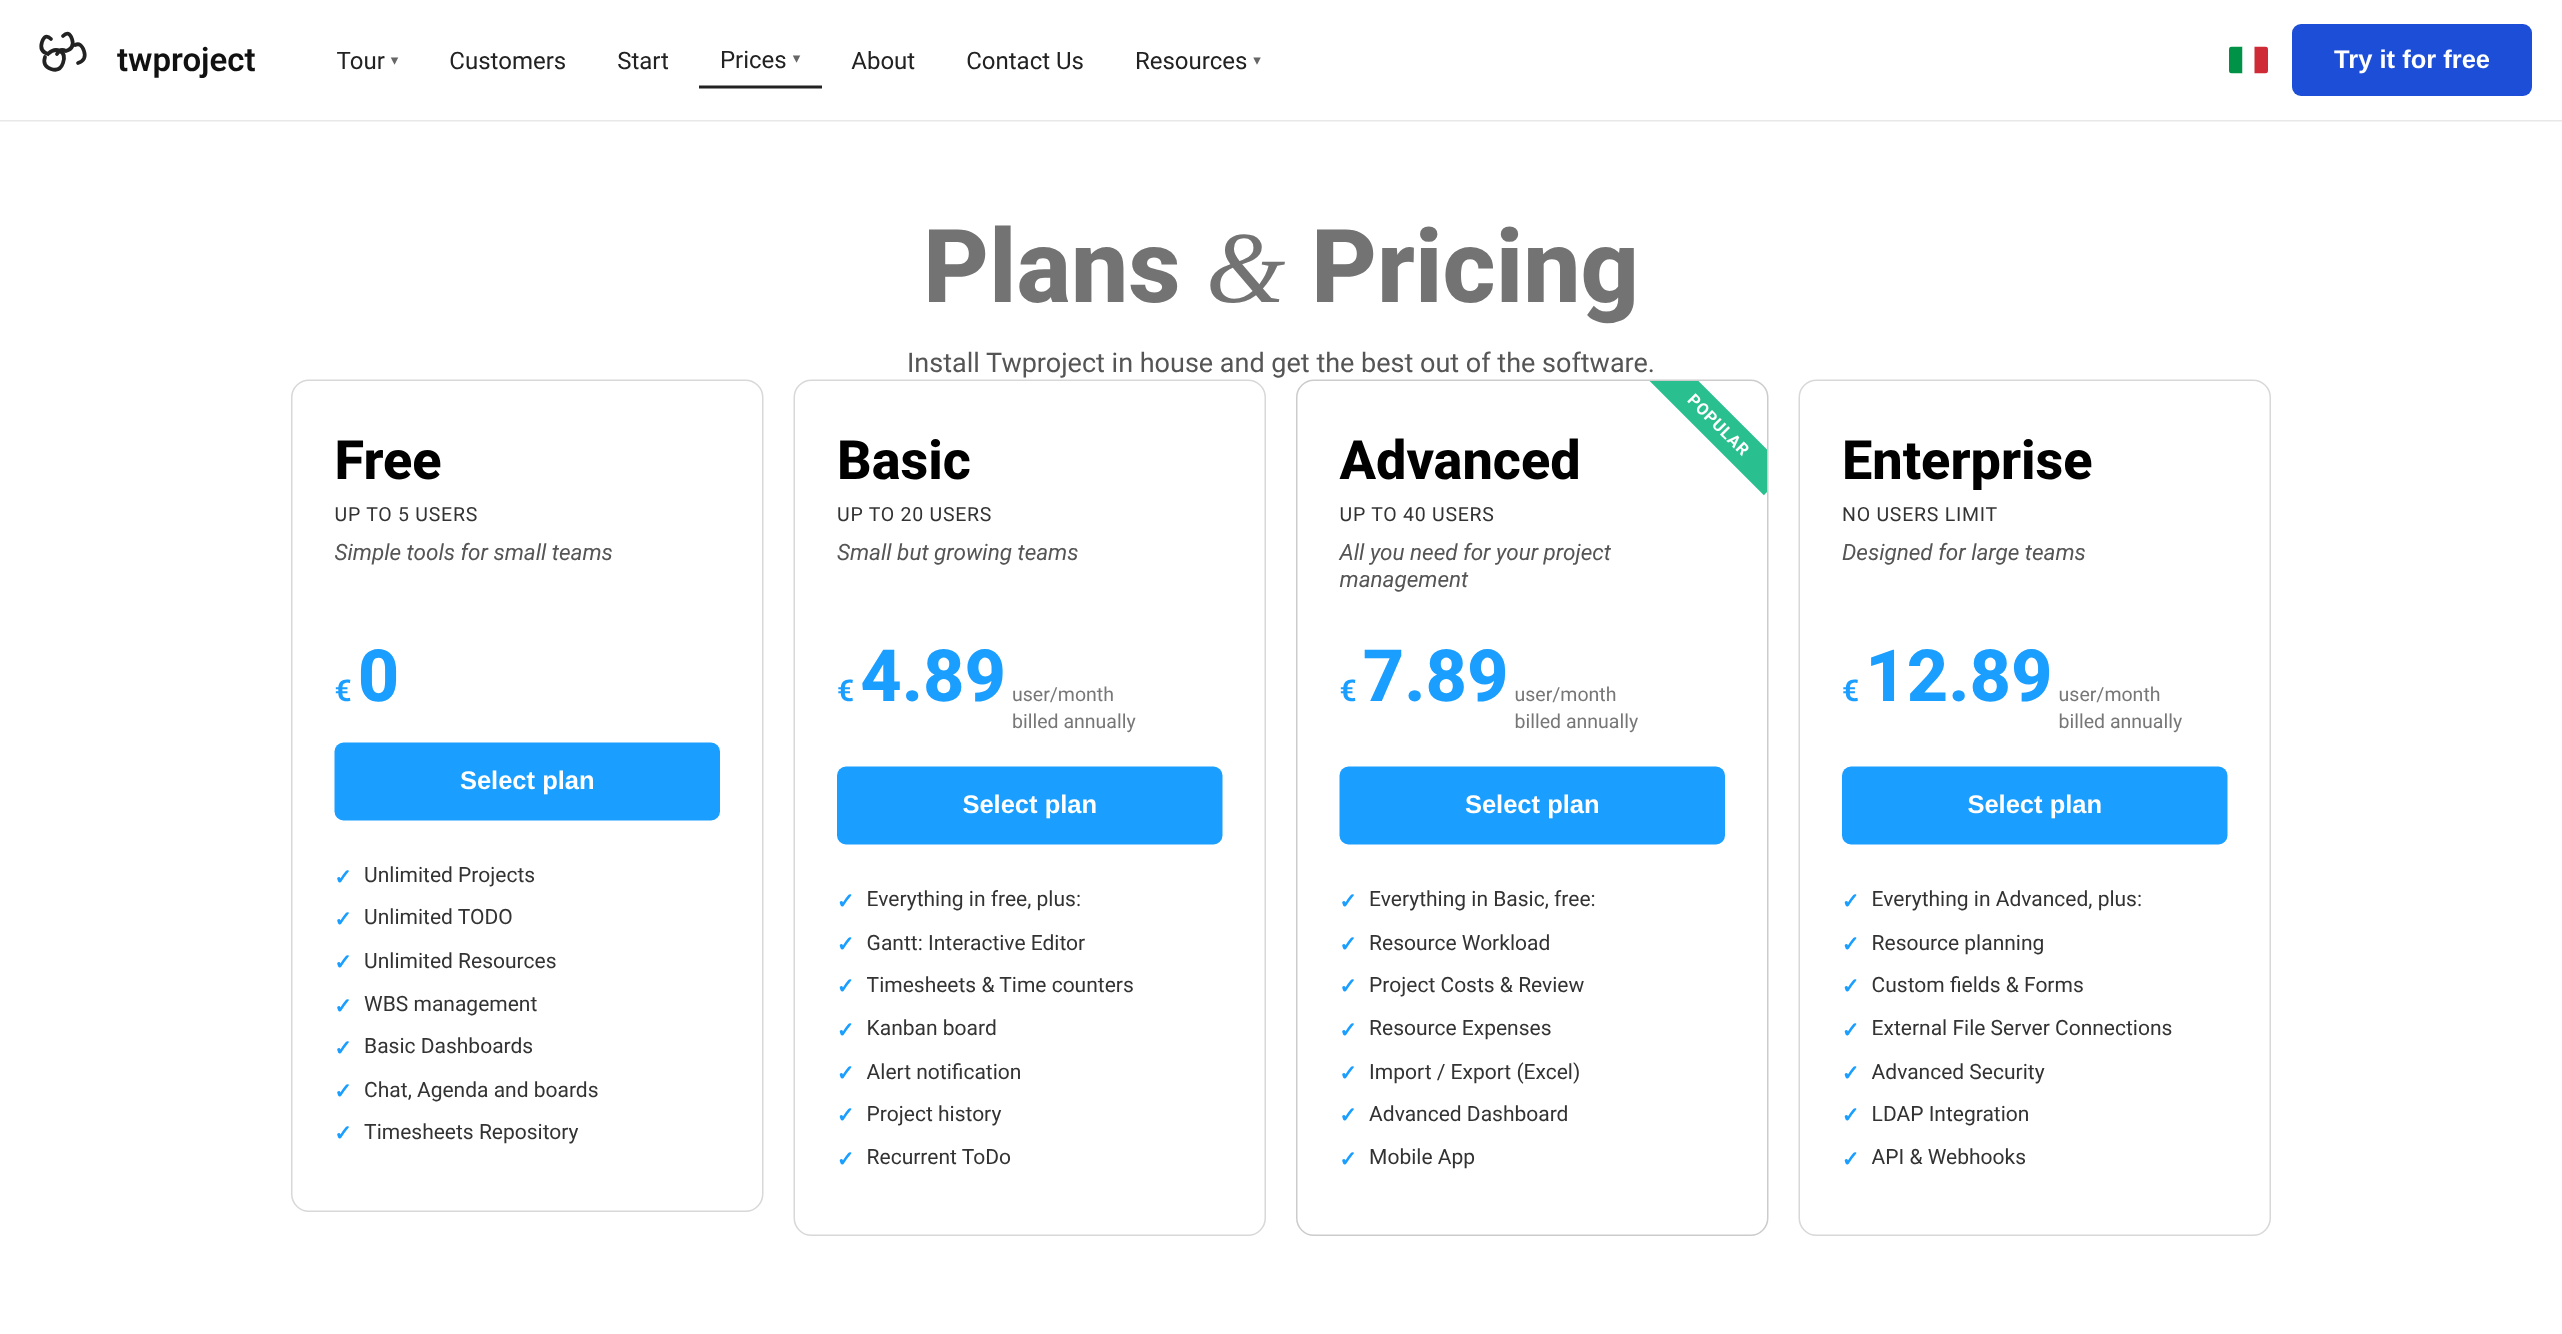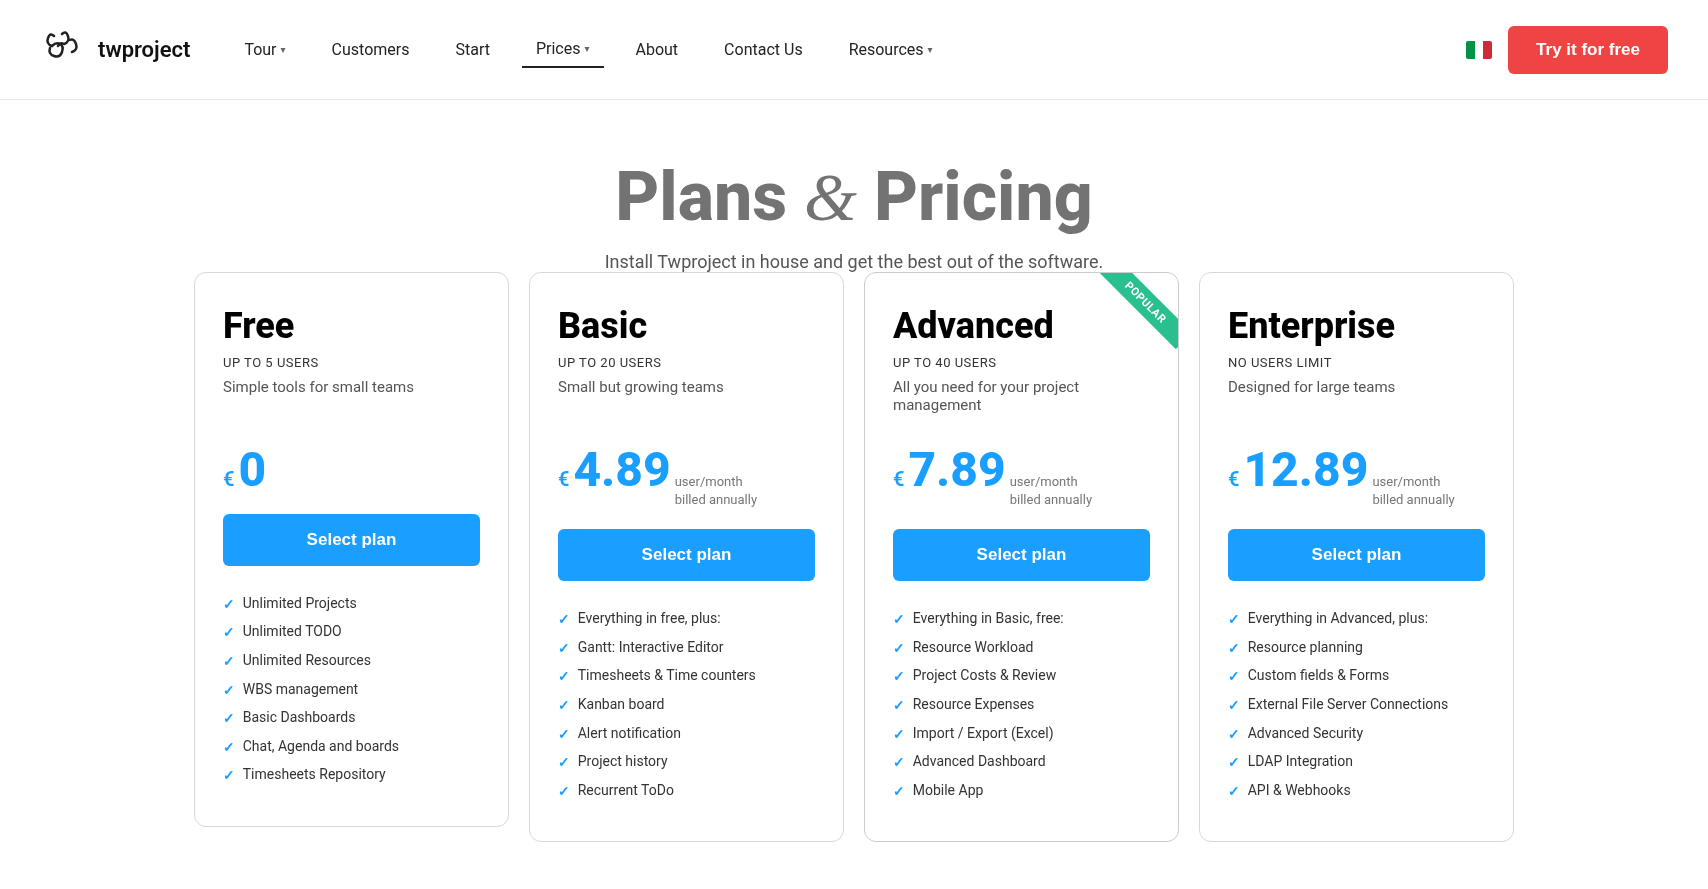--- a/index.html
+++ b/index.html
@@ -2,22 +2,22 @@
 <html><head>
   <meta charset="utf-8">
   <style>
     * { box-sizing: border-box; margin: 0; padding: 0; }
     body { font-family: -apple-system, BlinkMacSystemFont, 'Segoe UI', Roboto, Arial, sans-serif; background: #fff; color: #222; }
 
     
     .header {
       display: flex;
       align-items: center;
-      padding: 0 40px;
-      height: 100px;
+      padding: 0 20px;
+      height: 81px;
       border-bottom: 1px solid #e8e8e8;
       position: relative;
     }
     .logo-area {
       display: flex;
       align-items: center;
       gap: 10px;
       margin-right: 40px;
     }
     .logo-icon {
@@ -25,21 +25,21 @@
       height: 48px;
     }
     .logo-text {
       font-size: 22px;
       font-weight: 600;
       color: #111;
     }
     nav {
       display: flex;
       align-items: center;
-      gap: 18px;
+      gap: 6px;
       flex: 1;
     }
     .nav-item {
       padding: 8px 14px;
       font-size: 16px;
       color: #222;
       cursor: pointer;
       text-decoration: none;
       display: flex;
       align-items: center;
@@ -61,21 +61,21 @@
     }
     .flag-it {
       width: 26px;
       height: 18px;
       display: inline-flex;
       overflow: hidden;
       border-radius: 2px;
     }
     .flag-stripe { flex: 1; height: 100%; }
     .try-btn {
-      background: #ef4444;
+      background: #1d4ed8;
       color: #fff;
       border: none;
       border-radius: 6px;
       padding: 14px 28px;
       font-size: 17px;
       font-weight: 600;
       cursor: pointer;
       white-space: nowrap;
     }
 
@@ -157,20 +157,21 @@
       color: #333;
       letter-spacing: 0.5px;
       text-transform: uppercase;
       margin-bottom: 8px;
     }
     .plan-desc {
       font-size: 15px;
       color: #555;
       margin-bottom: 24px;
       min-height: 44px;
+      font-style: italic;
     }
     .plan-price {
       display: flex;
       align-items: baseline;
       gap: 4px;
       margin-bottom: 20px;
     }
     .price-currency {
       font-size: 20px;
       color: #1a9eff;

